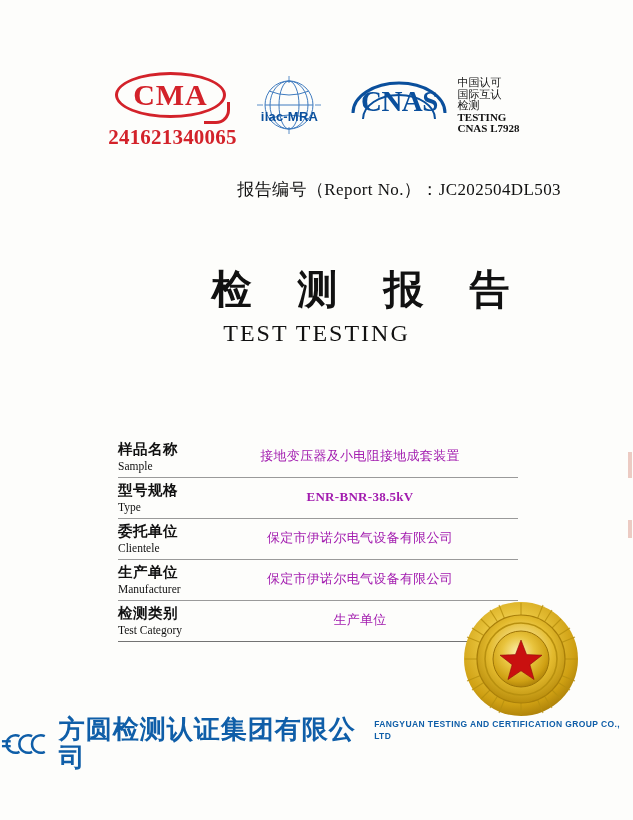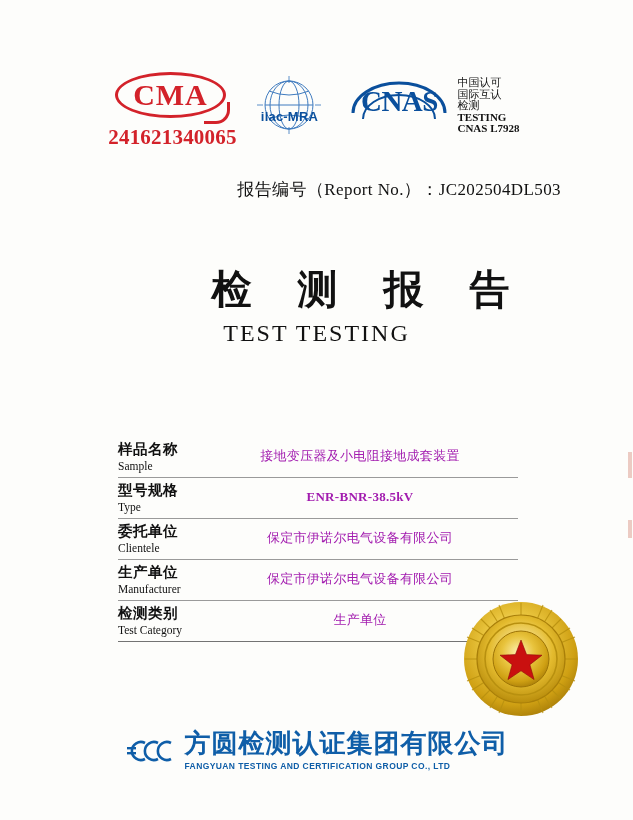--- a/index.html
+++ b/index.html
@@ -252,21 +252,21 @@
     bottom: 48px;
     width: 633px;
     display: flex;
     align-items: center;
     justify-content: center;
     gap: 8px;
   }
   .ccf-mark { width: 52px; height: 30px; }
   .footer-text {
     display: flex;
-    flex-direction: column;
+    flex-direction: row;
     align-items: flex-start;
   }
   .footer-cn {
     font-family: "Liberation Serif", serif;
     font-weight: bold;
     font-size: 26px;
     color: #0f5ea8;
     letter-spacing: 1px;
     line-height: 28px;
   }

